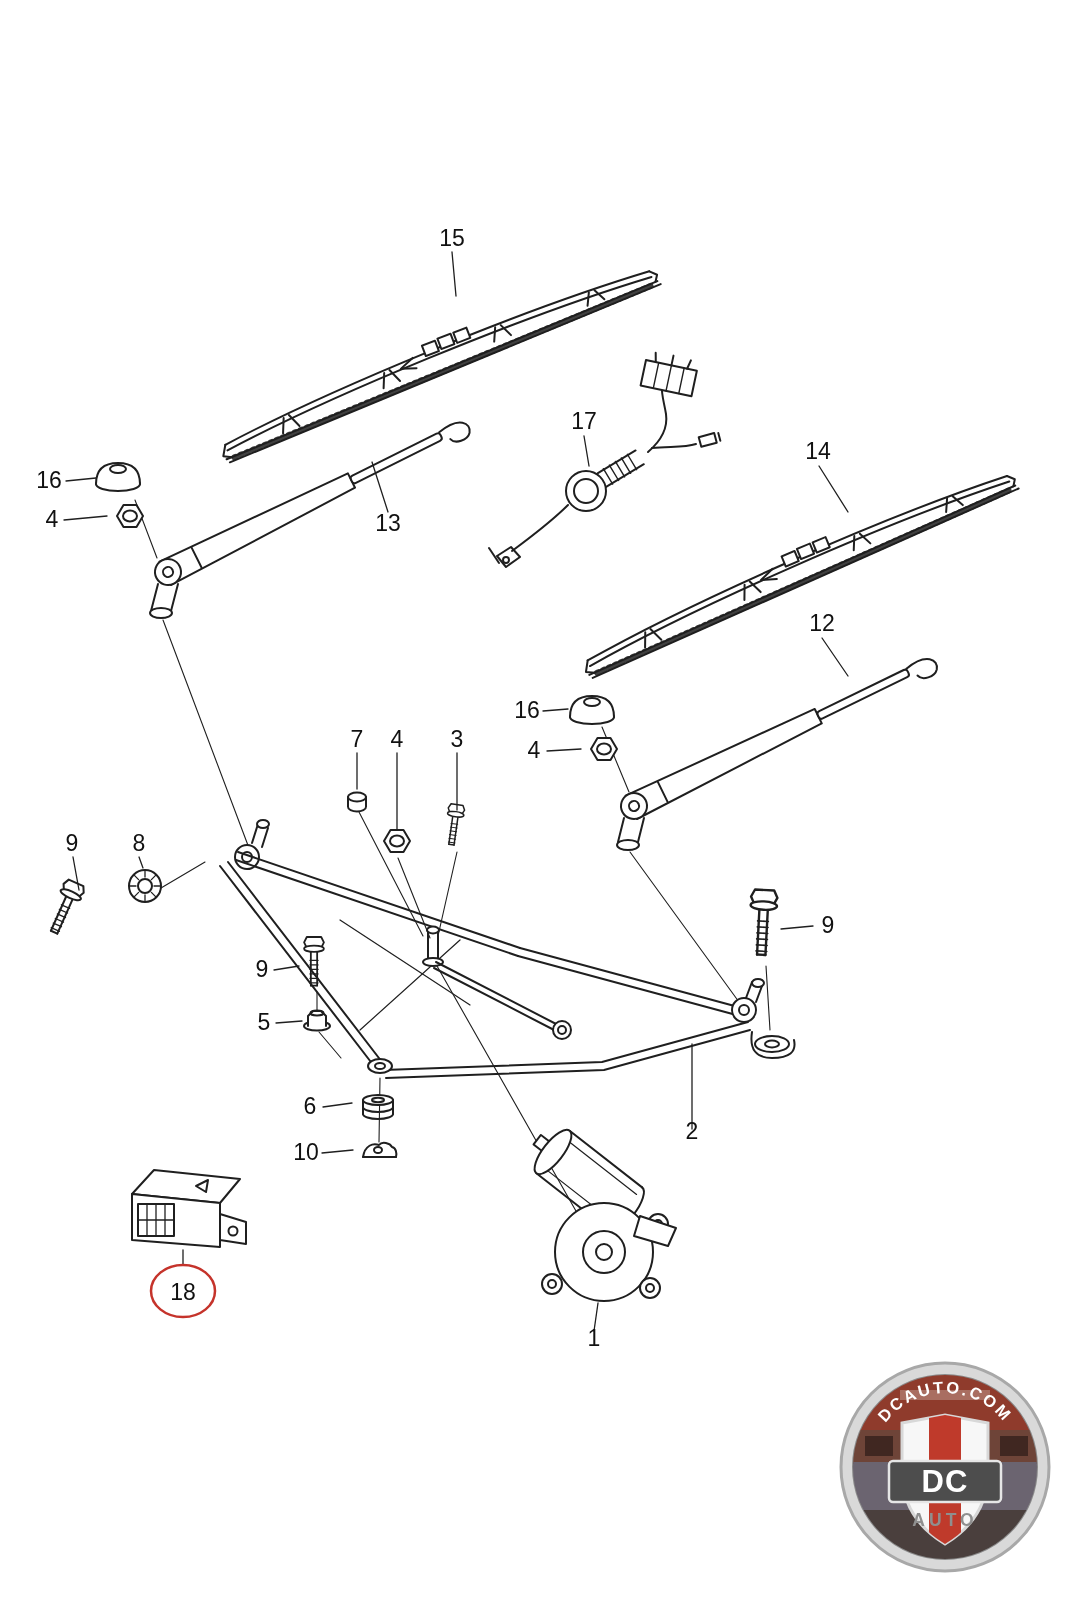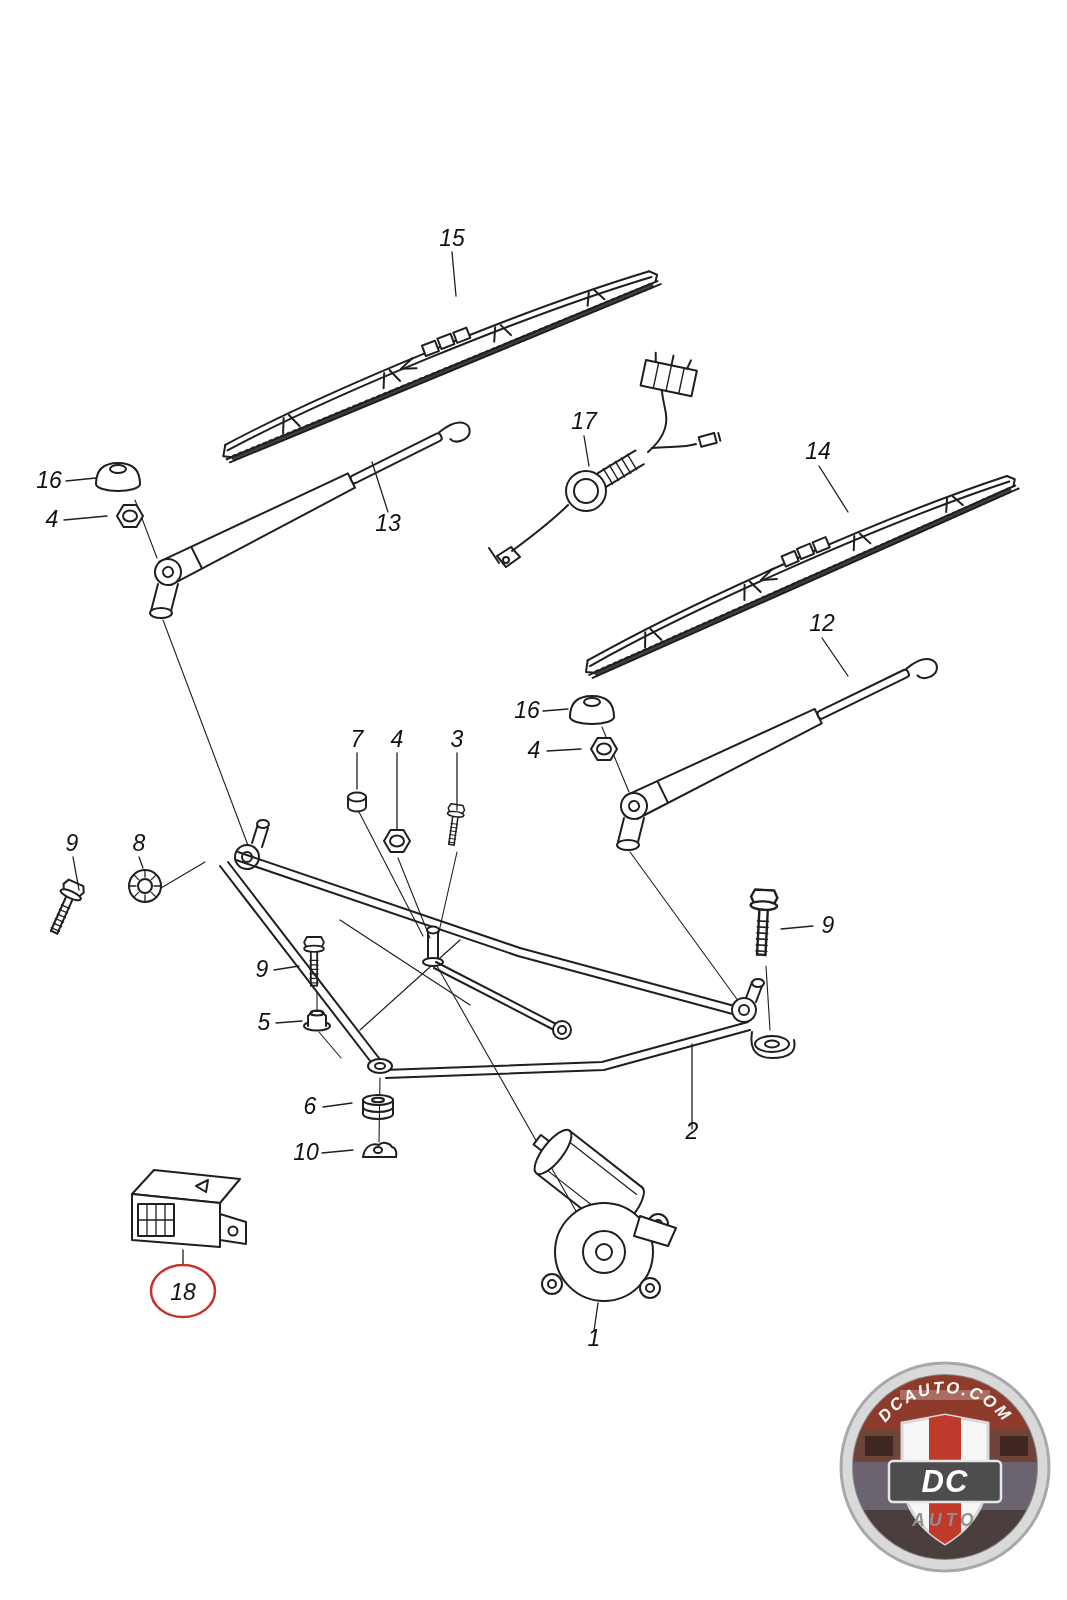--- a/index.html
+++ b/index.html
@@ -2,21 +2,20 @@
 <html><head>
 <meta charset="utf-8">
 <style>
   html,body { margin:0; padding:0; background:#ffffff; }
   .canvas {
     position:relative;
     width:1067px; height:1600px;
     background:#ffffff;
     font-family:"Liberation Sans", sans-serif;
     overflow:hidden;
-    font-style:italic;
   }
   .canvas svg { position:absolute; inset:0; display:block; }
   text { user-select:none; }
 </style>
 </head>
 <body>
 
 <div class="canvas">
 <svg width="1067" height="1600" viewBox="0 0 1067 1600" xmlns="http://www.w3.org/2000/svg">
 

